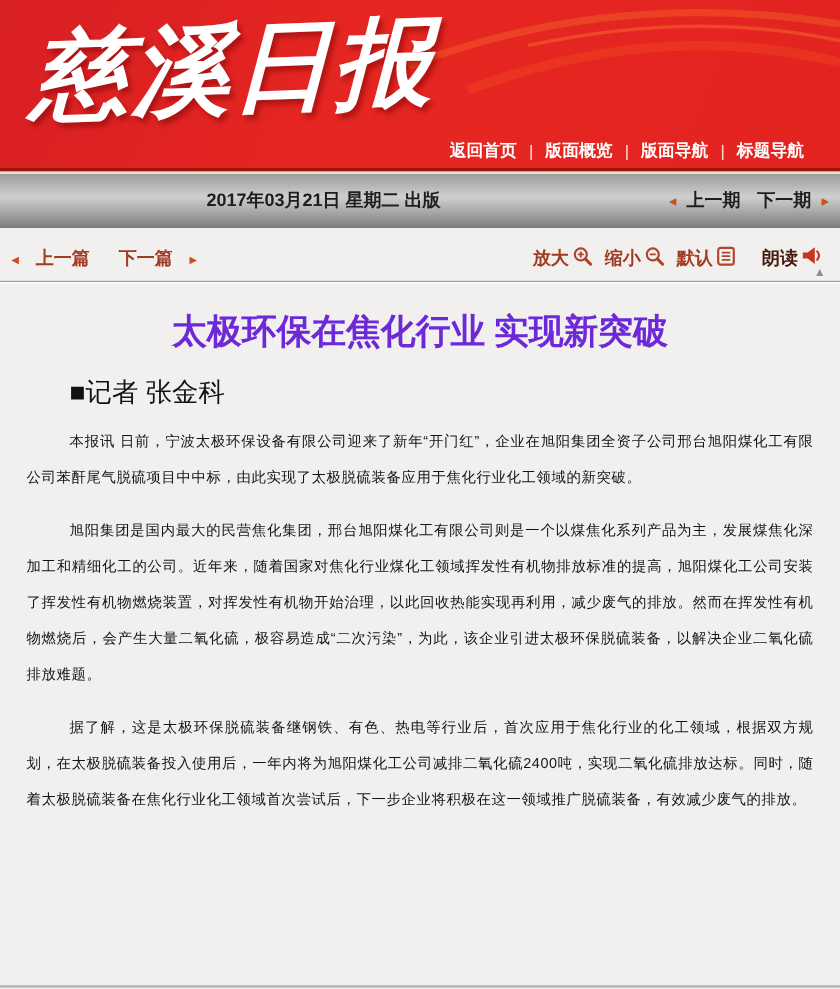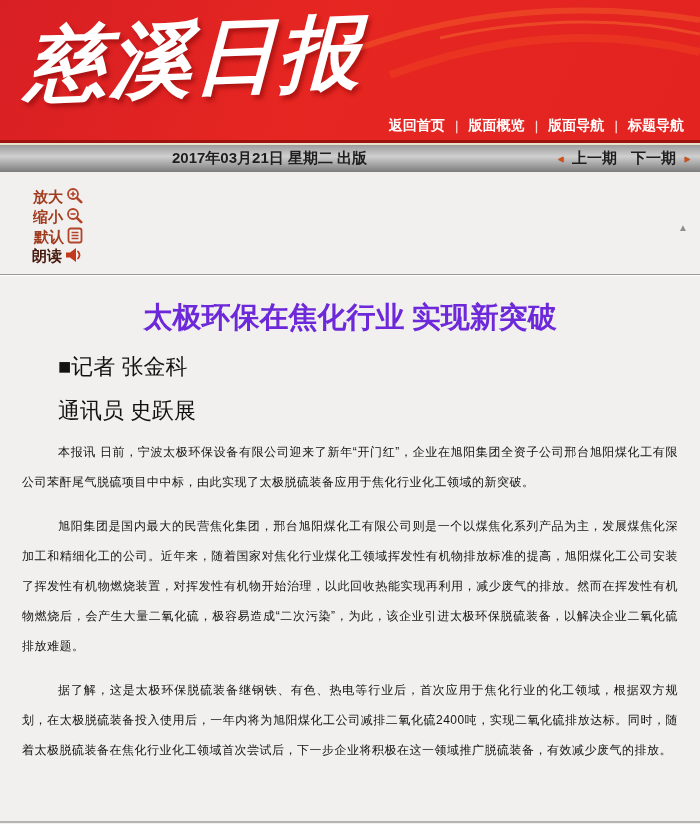--- a/index.html
+++ b/index.html
@@ -15,49 +15,49 @@
   .swoosh { position: absolute; top: 0; right: 0; }
   .masthead {
     position: absolute; left: 26px; top: 2px;
     font-family: "DejaVu Serif", serif; font-weight: bold; font-style: italic;
     font-size: 82px; line-height: 110px; color: #ffffff; letter-spacing: 2px;
     transform: rotate(-2deg) skewX(-3deg);
     text-shadow: 3px 4px 4px rgba(110, 0, 0, 0.45);
     white-space: nowrap;
   }
   .header-nav {
-    position: absolute; right: 10px; bottom: 5px;
+    position: absolute; right: 24px; bottom: 5px;
     font-size: 14px; font-weight: bold; color: #ffffff; white-space: nowrap;
   }
   .header-nav a { color: #ffffff; text-decoration: none; margin: 0 6px; cursor: pointer; }
   .header-nav .sep { color: #ffd9d0; font-size: 12px; }
 
   .red-line   { height: 3px; background: #9e1310; }
   .cream-line { height: 2px; background: #e9e2c9; }
 
   
   .date-bar {
-    height: 27px; display: flex; align-items: center;
+    height: 45px; display: flex; align-items: center;
     background: linear-gradient(180deg, #9c9c9c 0%, #cfcfcf 42%, #a8a8a8 70%, #7c7c7c 100%);
     justify-content: flex-end;
   }
   .date-text { margin-left: 172px; font-size: 15px; font-weight: bold; color: #1e1e1e; }
   .issue-nav { margin-left: auto; margin-right: 8px; display: flex; align-items: center; font-size: 15px; font-weight: bold; }
   .issue-nav a { color: #1e1e1e; text-decoration: none; cursor: pointer; margin: 0 7px; }
   .issue-arrow { font-size: 9px; color: #d8500f; text-shadow: 0 0 1px #7a1d04; }
 
   
   .toolbar {
     display: flex; justify-content: space-between; align-items: center;
     padding: 15px 14px 8px 10px; font-size: 15px; font-weight: bold;
   }
   .toolbar a { color: #a03c20; text-decoration: none; cursor: pointer; display: inline-flex; align-items: center; }
   .toolbar-left a { margin: 0 10px; }
   .tri { font-size: 11px; color: #cf4a1e; }
-  .toolbar-right { display: flex; align-items: flex-end; flex-direction: column; }
+  .toolbar-right { display: flex; align-items: flex-start; }
   .toolbar-right a { margin-left: 10px; }
   .toolbar-right .ticon { margin-left: 3px; display: inline-block; }
   .read-aloud { color: #47190f !important; margin-left: 22px !important; }
 
   .separator { height: 1px; background: #9a9a9a; box-shadow: 0 1px 0 #ffffff; }
   .back-top { position: absolute; right: 12px; top: 222px; font-size: 10px; color: #8f8f8f; cursor: pointer; }
 
   
   .article-title {
     margin: 24px 20px 0; text-align: center;
@@ -97,20 +97,26 @@
     <span class="date-text">2017年03月21日 星期二 出版</span>
     <span class="issue-nav">
       <span class="issue-arrow">◄</span>
       <a>上一期</a>
       <a>下一期</a>
       <span class="issue-arrow">►</span>
     </span>
   </div>
 
   <div class="toolbar">
+    <div class="toolbar-left">
+      <span class="tri">◂</span>
+      <a>上一篇</a>
+      <a>下一篇</a>
+      <span class="tri">▸</span>
+    </div>
     <div class="toolbar-right">
       <a>
         <span>放大</span>
         <span class="ticon">
           <svg width="17" height="17" viewBox="0 0 17 17">
               <circle cx="7" cy="7" r="5" fill="none" stroke="#b2442a" stroke-width="1.8"></circle>
               <line x1="10.8" y1="10.8" x2="15.2" y2="15.2" stroke="#b2442a" stroke-width="2.6" stroke-linecap="round"></line>
               <line x1="4.5" y1="7" x2="9.5" y2="7" stroke="#b2442a" stroke-width="1.6"></line>
               <line x1="7" y1="4.5" x2="7" y2="9.5" stroke="#b2442a" stroke-width="1.6"></line>
             </svg>
@@ -147,19 +153,18 @@
         </span>
       </a>
     </div>
   </div>
 
   <div class="separator"></div>
   <div class="back-top">▲</div>
 
   <h1 class="article-title">太极环保在焦化行业 实现新突破</h1>
   <p class="byline">■记者 张金科</p>
-  <p class="byline">通讯员 史跃展</p>
   <p class="para">本报讯 日前，宁波太极环保设备有限公司迎来了新年“开门红”，企业在旭阳集团全资子公司邢台旭阳煤化工有限公司苯酐尾气脱硫项目中中标，由此实现了太极脱硫装备应用于焦化行业化工领域的新突破。</p>
   <p class="para">旭阳集团是国内最大的民营焦化集团，邢台旭阳煤化工有限公司则是一个以煤焦化系列产品为主，发展煤焦化深加工和精细化工的公司。近年来，随着国家对焦化行业煤化工领域挥发性有机物排放标准的提高，旭阳煤化工公司安装了挥发性有机物燃烧装置，对挥发性有机物开始治理，以此回收热能实现再利用，减少废气的排放。然而在挥发性有机物燃烧后，会产生大量二氧化硫，极容易造成“二次污染”，为此，该企业引进太极环保脱硫装备，以解决企业二氧化硫排放难题。</p>
   <p class="para">据了解，这是太极环保脱硫装备继钢铁、有色、热电等行业后，首次应用于焦化行业的化工领域，根据双方规划，在太极脱硫装备投入使用后，一年内将为旭阳煤化工公司减排二氧化硫2400吨，实现二氧化硫排放达标。同时，随着太极脱硫装备在焦化行业化工领域首次尝试后，下一步企业将积极在这一领域推广脱硫装备，有效减少废气的排放。</p>
 
   <div class="bottom-line"></div>
 </div>
 
 </body></html>

